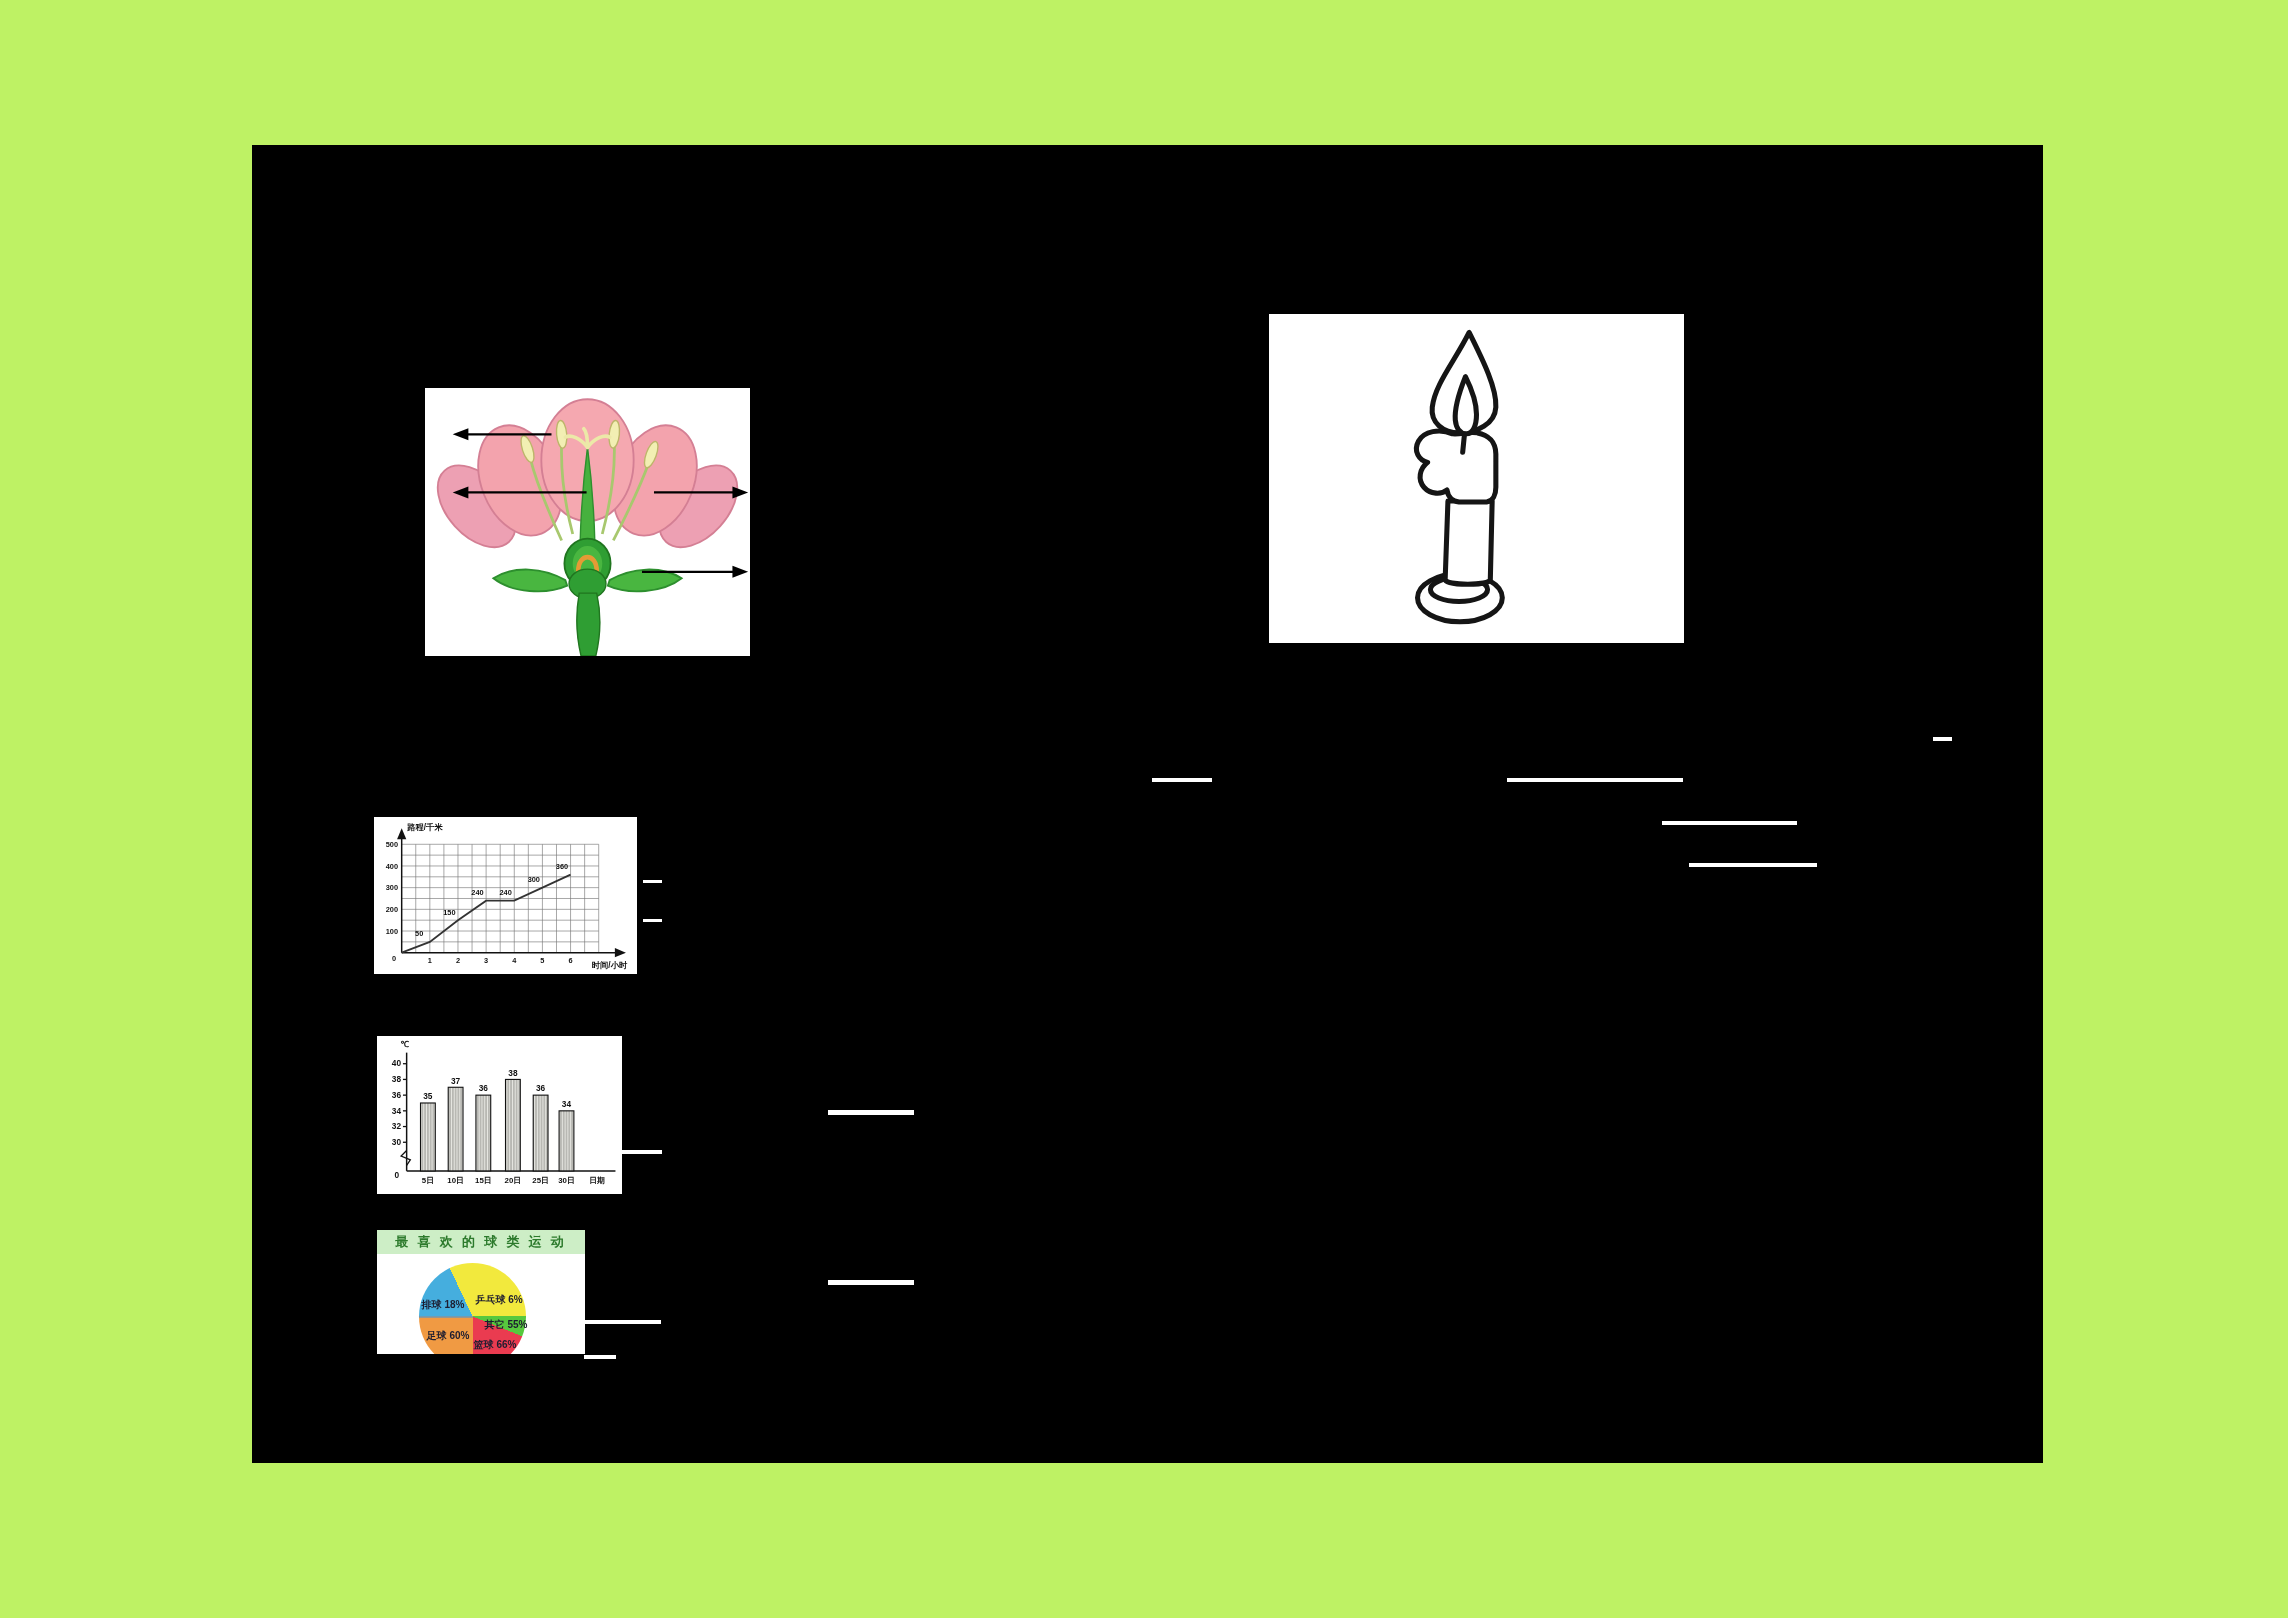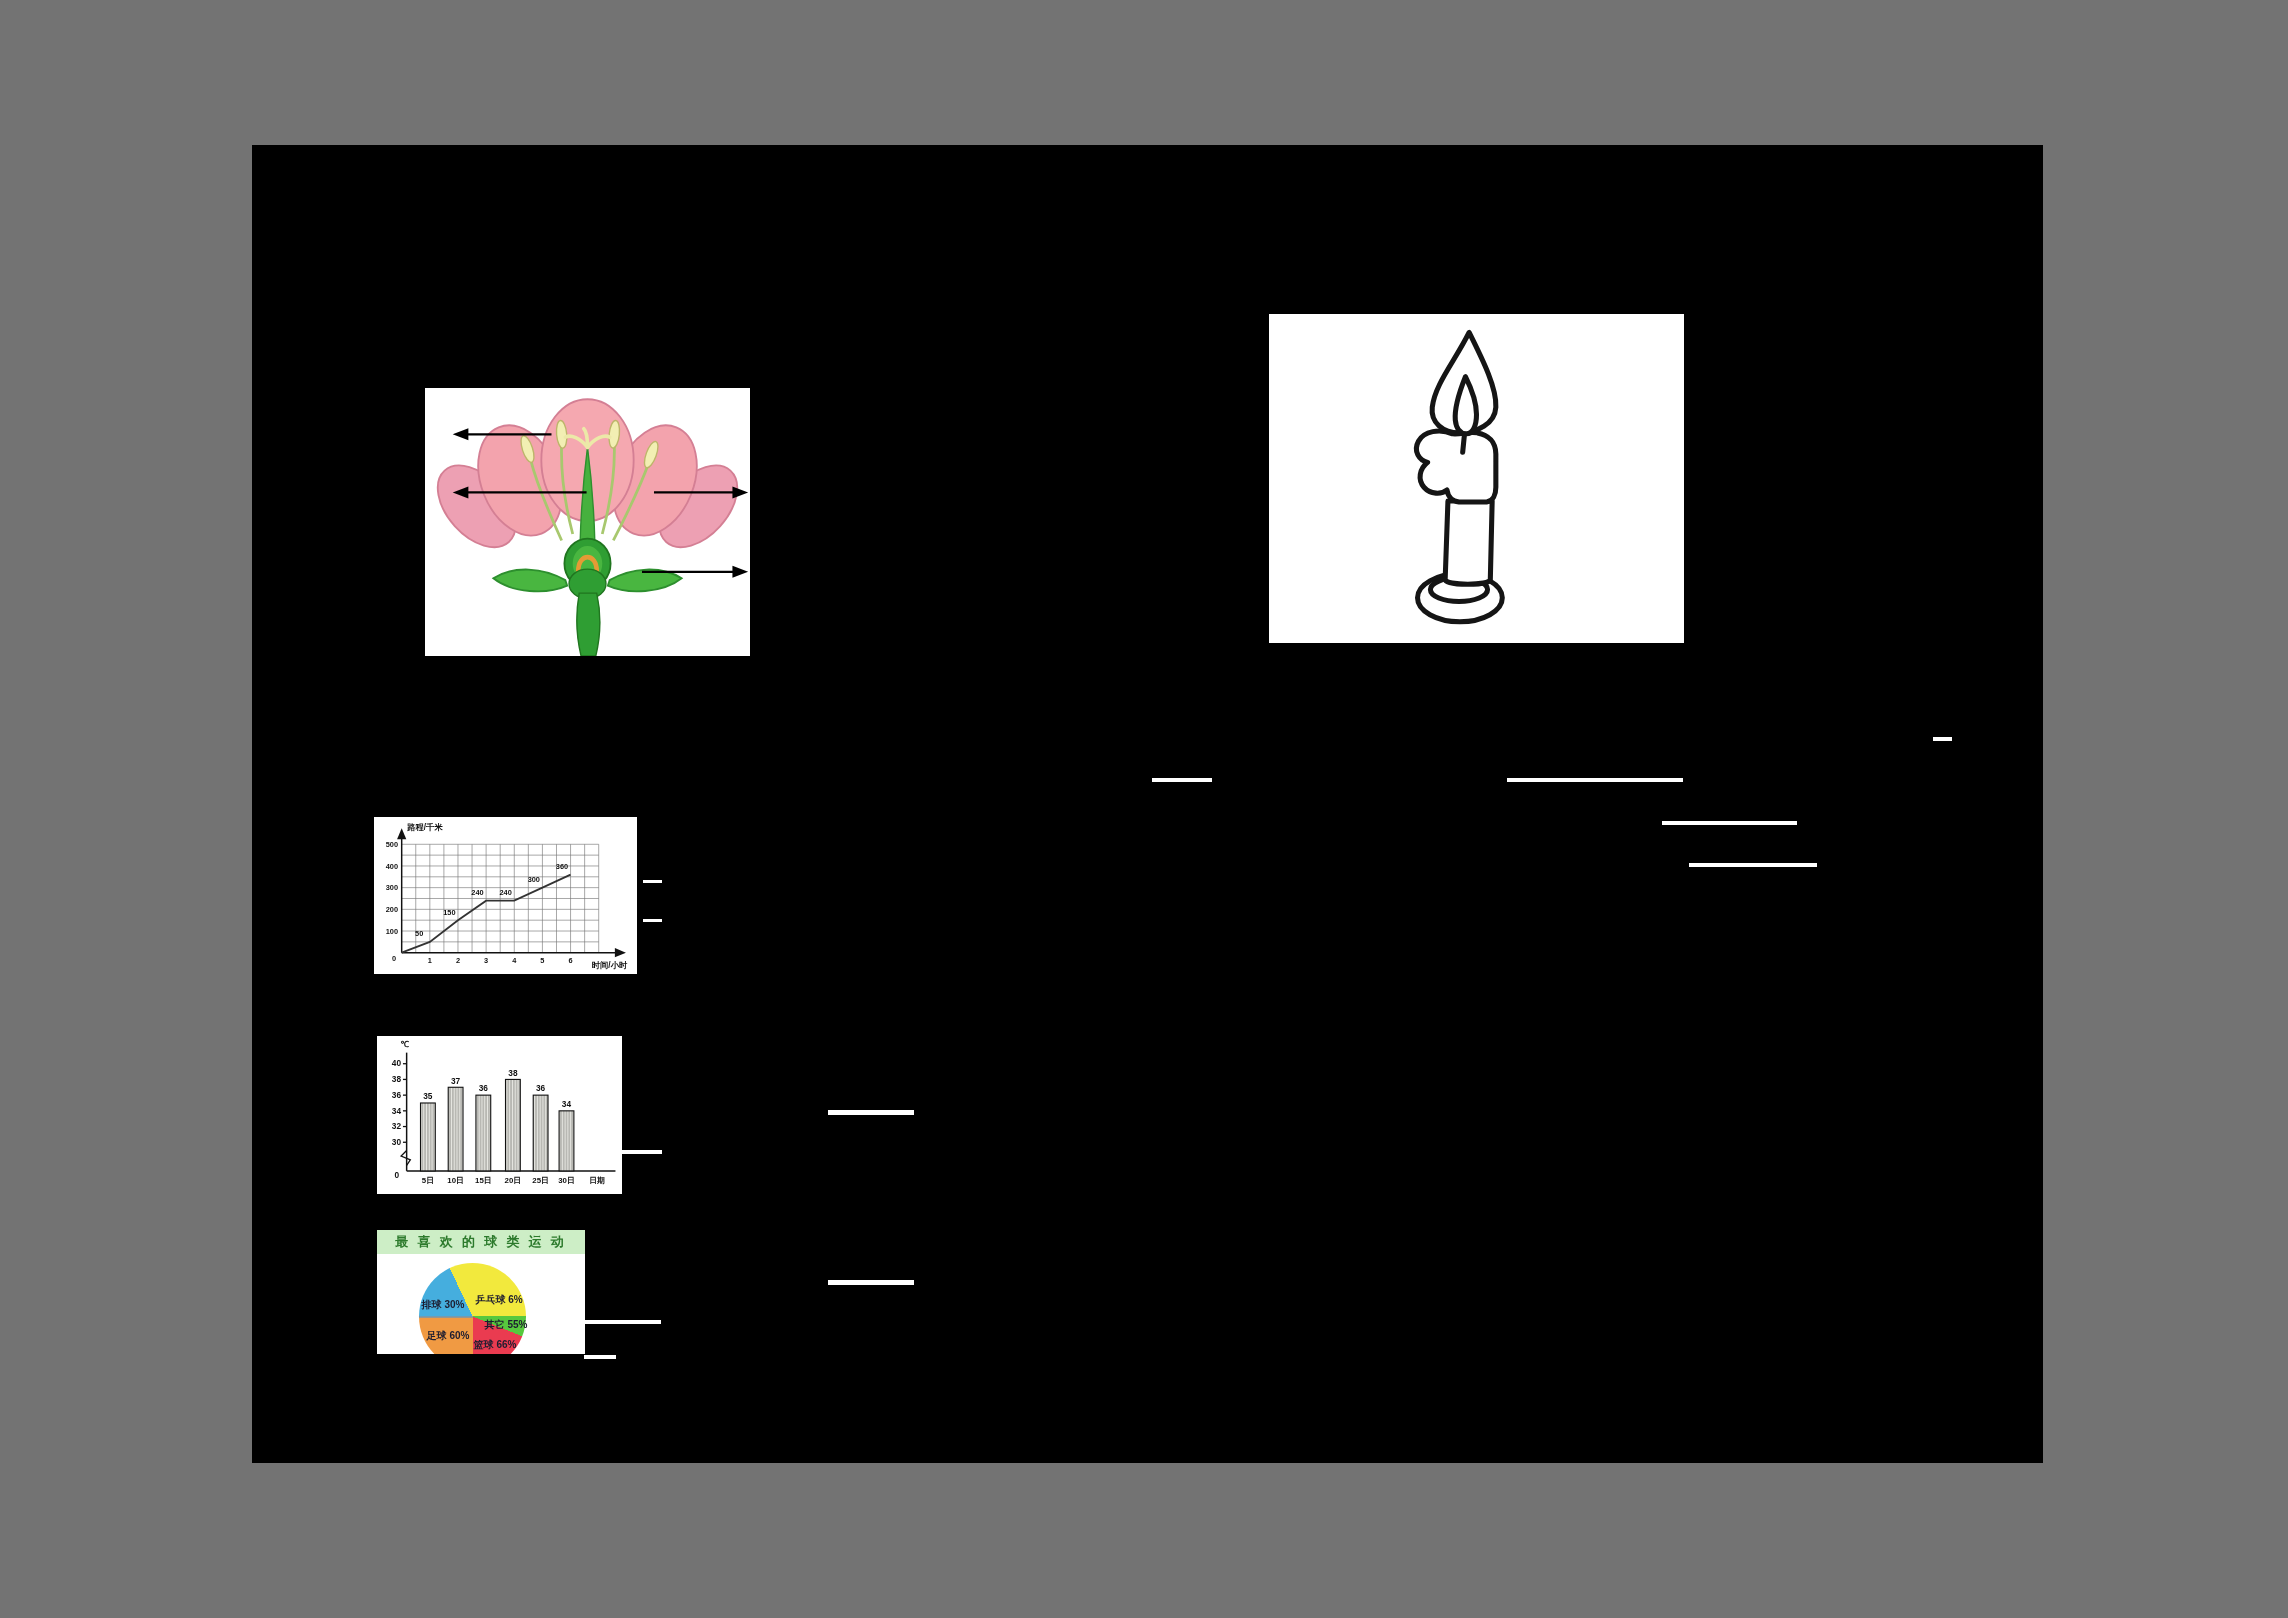--- a/index.html
+++ b/index.html
@@ -1,16 +1,16 @@
 <!DOCTYPE html>
 <html style="font-size:14.8px"><head>
 <meta charset="utf-8">
 <style>
   html,body{margin:0;padding:0;background:#ffffff;}
-  .canvas{position:relative;width:2289px;height:1619px;background:#737373;overflow:hidden;
+  .canvas{position:relative;width:2289px;height:1619px;background:#bef264;overflow:hidden;
           font-family:"Liberation Sans",sans-serif;}
   .page{position:absolute;left:252px;top:145px;width:1791px;height:1318px;background:#000000;}
   figure{margin:0;}
   .fig{position:absolute;background:#ffffff;overflow:hidden;}
   .fig svg{display:block;width:100%;height:100%;}
   .fig-flower{left:173px;top:243px;width:325px;height:268px;}
   .fig-candle{left:1017px;top:169px;width:415px;height:329px;}
   .fig-line{left:122px;top:672px;width:263px;height:157px;}
   .fig-bar{left:125px;top:891px;width:245px;height:158px;}
   .fig-pie{left:125px;top:1085px;width:208px;height:124px;}
@@ -204,21 +204,21 @@
 
     <figure class="fig fig-pie">
       <div class="pie-title" id="pieTitle" style="background: rgb(205, 238, 198); color: rgb(44, 122, 44);">最 喜 欢 的 球 类 运 动</div>
       <div class="pie-circle" id="pieCircle" style="background: conic-gradient(from -25.2deg, rgb(242, 233, 61) 0deg, rgb(242, 233, 61) 115.2deg, rgb(87, 200, 62) 115.2deg, rgb(87, 200, 62) 136.8deg, rgb(234, 59, 80) 136.8deg, rgb(234, 59, 80) 205.2deg, rgb(240, 154, 67) 205.2deg, rgb(240, 154, 67) 295.2deg, rgb(69, 174, 222) 295.2deg, rgb(69, 174, 222) 360deg);"></div>
       <div class="pie-divider"></div>
       <div id="pieLabels">
           <div class="pie-label" style="left: 122px; top: 70px;">乒乓球 6%</div>
           <div class="pie-label" style="left: 129px; top: 95px;">其它 55%</div>
           <div class="pie-label" style="left: 118px; top: 115px;">篮球 66%</div>
           <div class="pie-label" style="left: 71px; top: 106px;">足球 60%</div>
-          <div class="pie-label" style="left: 66px; top: 75px;">排球 30%</div>
+          <div class="pie-label" style="left: 66px; top: 75px;">排球 18%</div>
         </div>
     </figure>
 
   <div class="blank" style="left: 1681px; top: 592px; width: 18.5px; height: 3.7px;"></div>
       <div class="blank" style="left: 900px; top: 633px; width: 60px; height: 3.7px;"></div>
       <div class="blank" style="left: 1255px; top: 633px; width: 176px; height: 3.7px;"></div>
       <div class="blank" style="left: 1410px; top: 676px; width: 135px; height: 3.7px;"></div>
       <div class="blank" style="left: 1437px; top: 718px; width: 128px; height: 3.7px;"></div>
       <div class="blank" style="left: 391px; top: 735px; width: 18.5px; height: 2.8px;"></div>
       <div class="blank" style="left: 391px; top: 774px; width: 18.5px; height: 2.8px;"></div>

